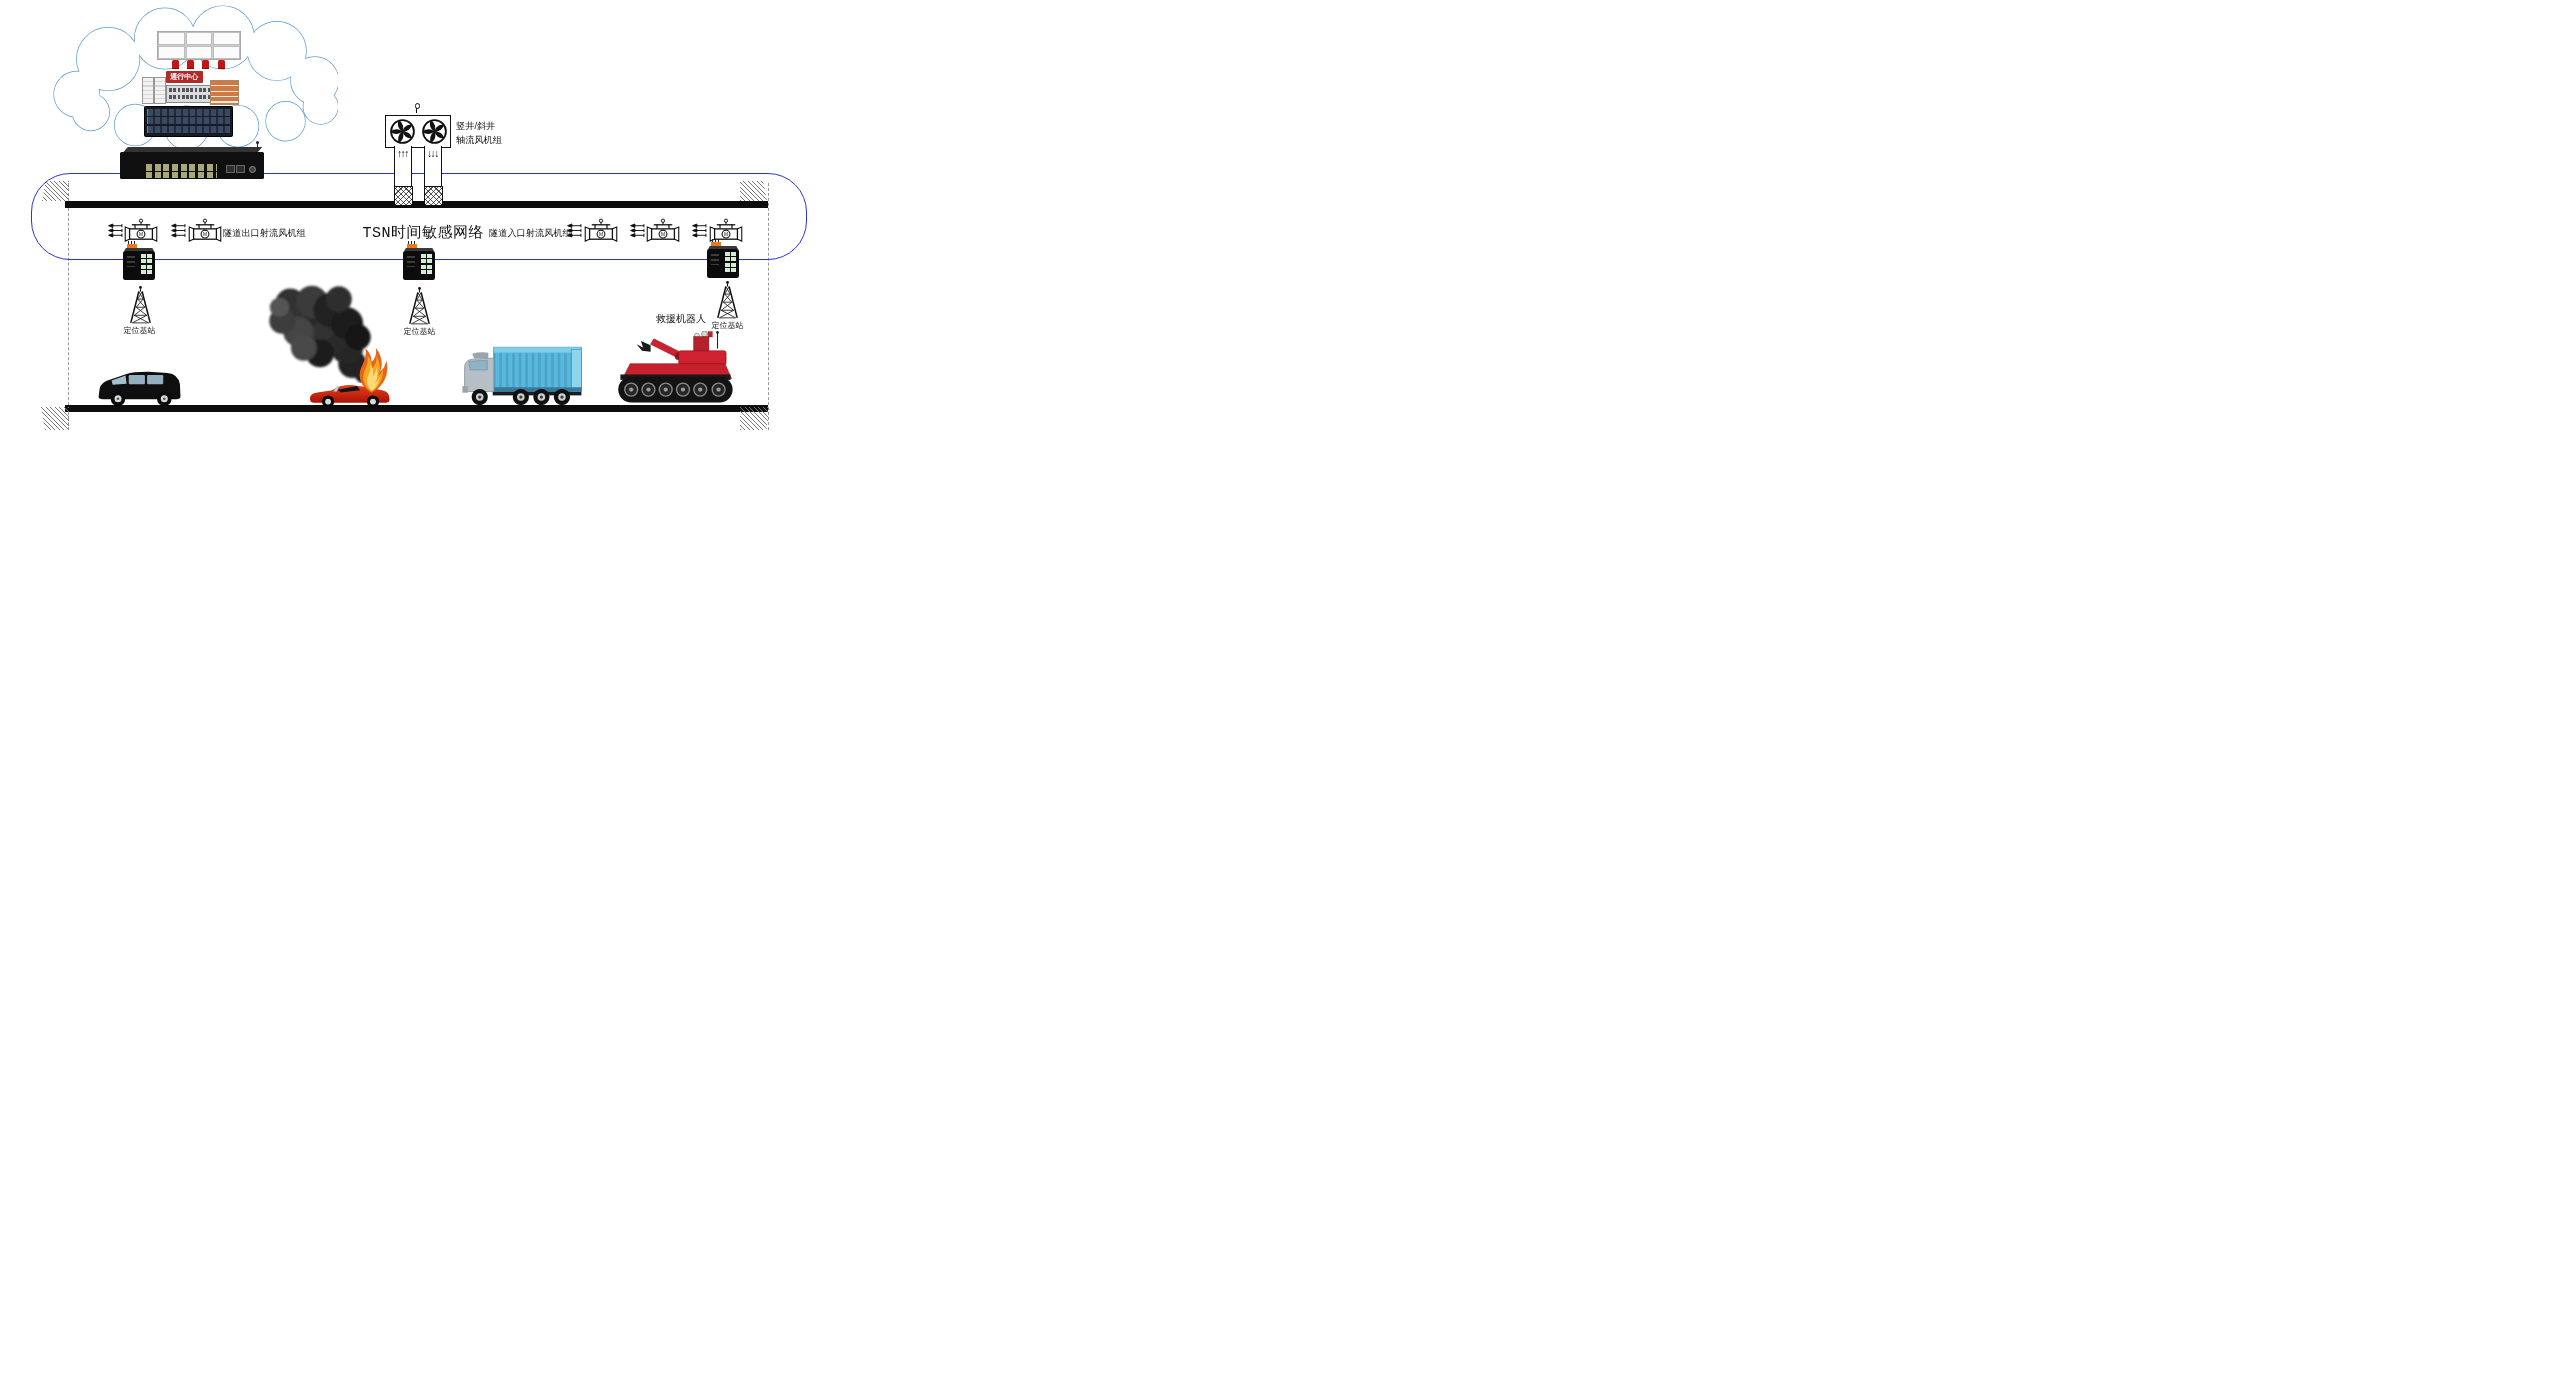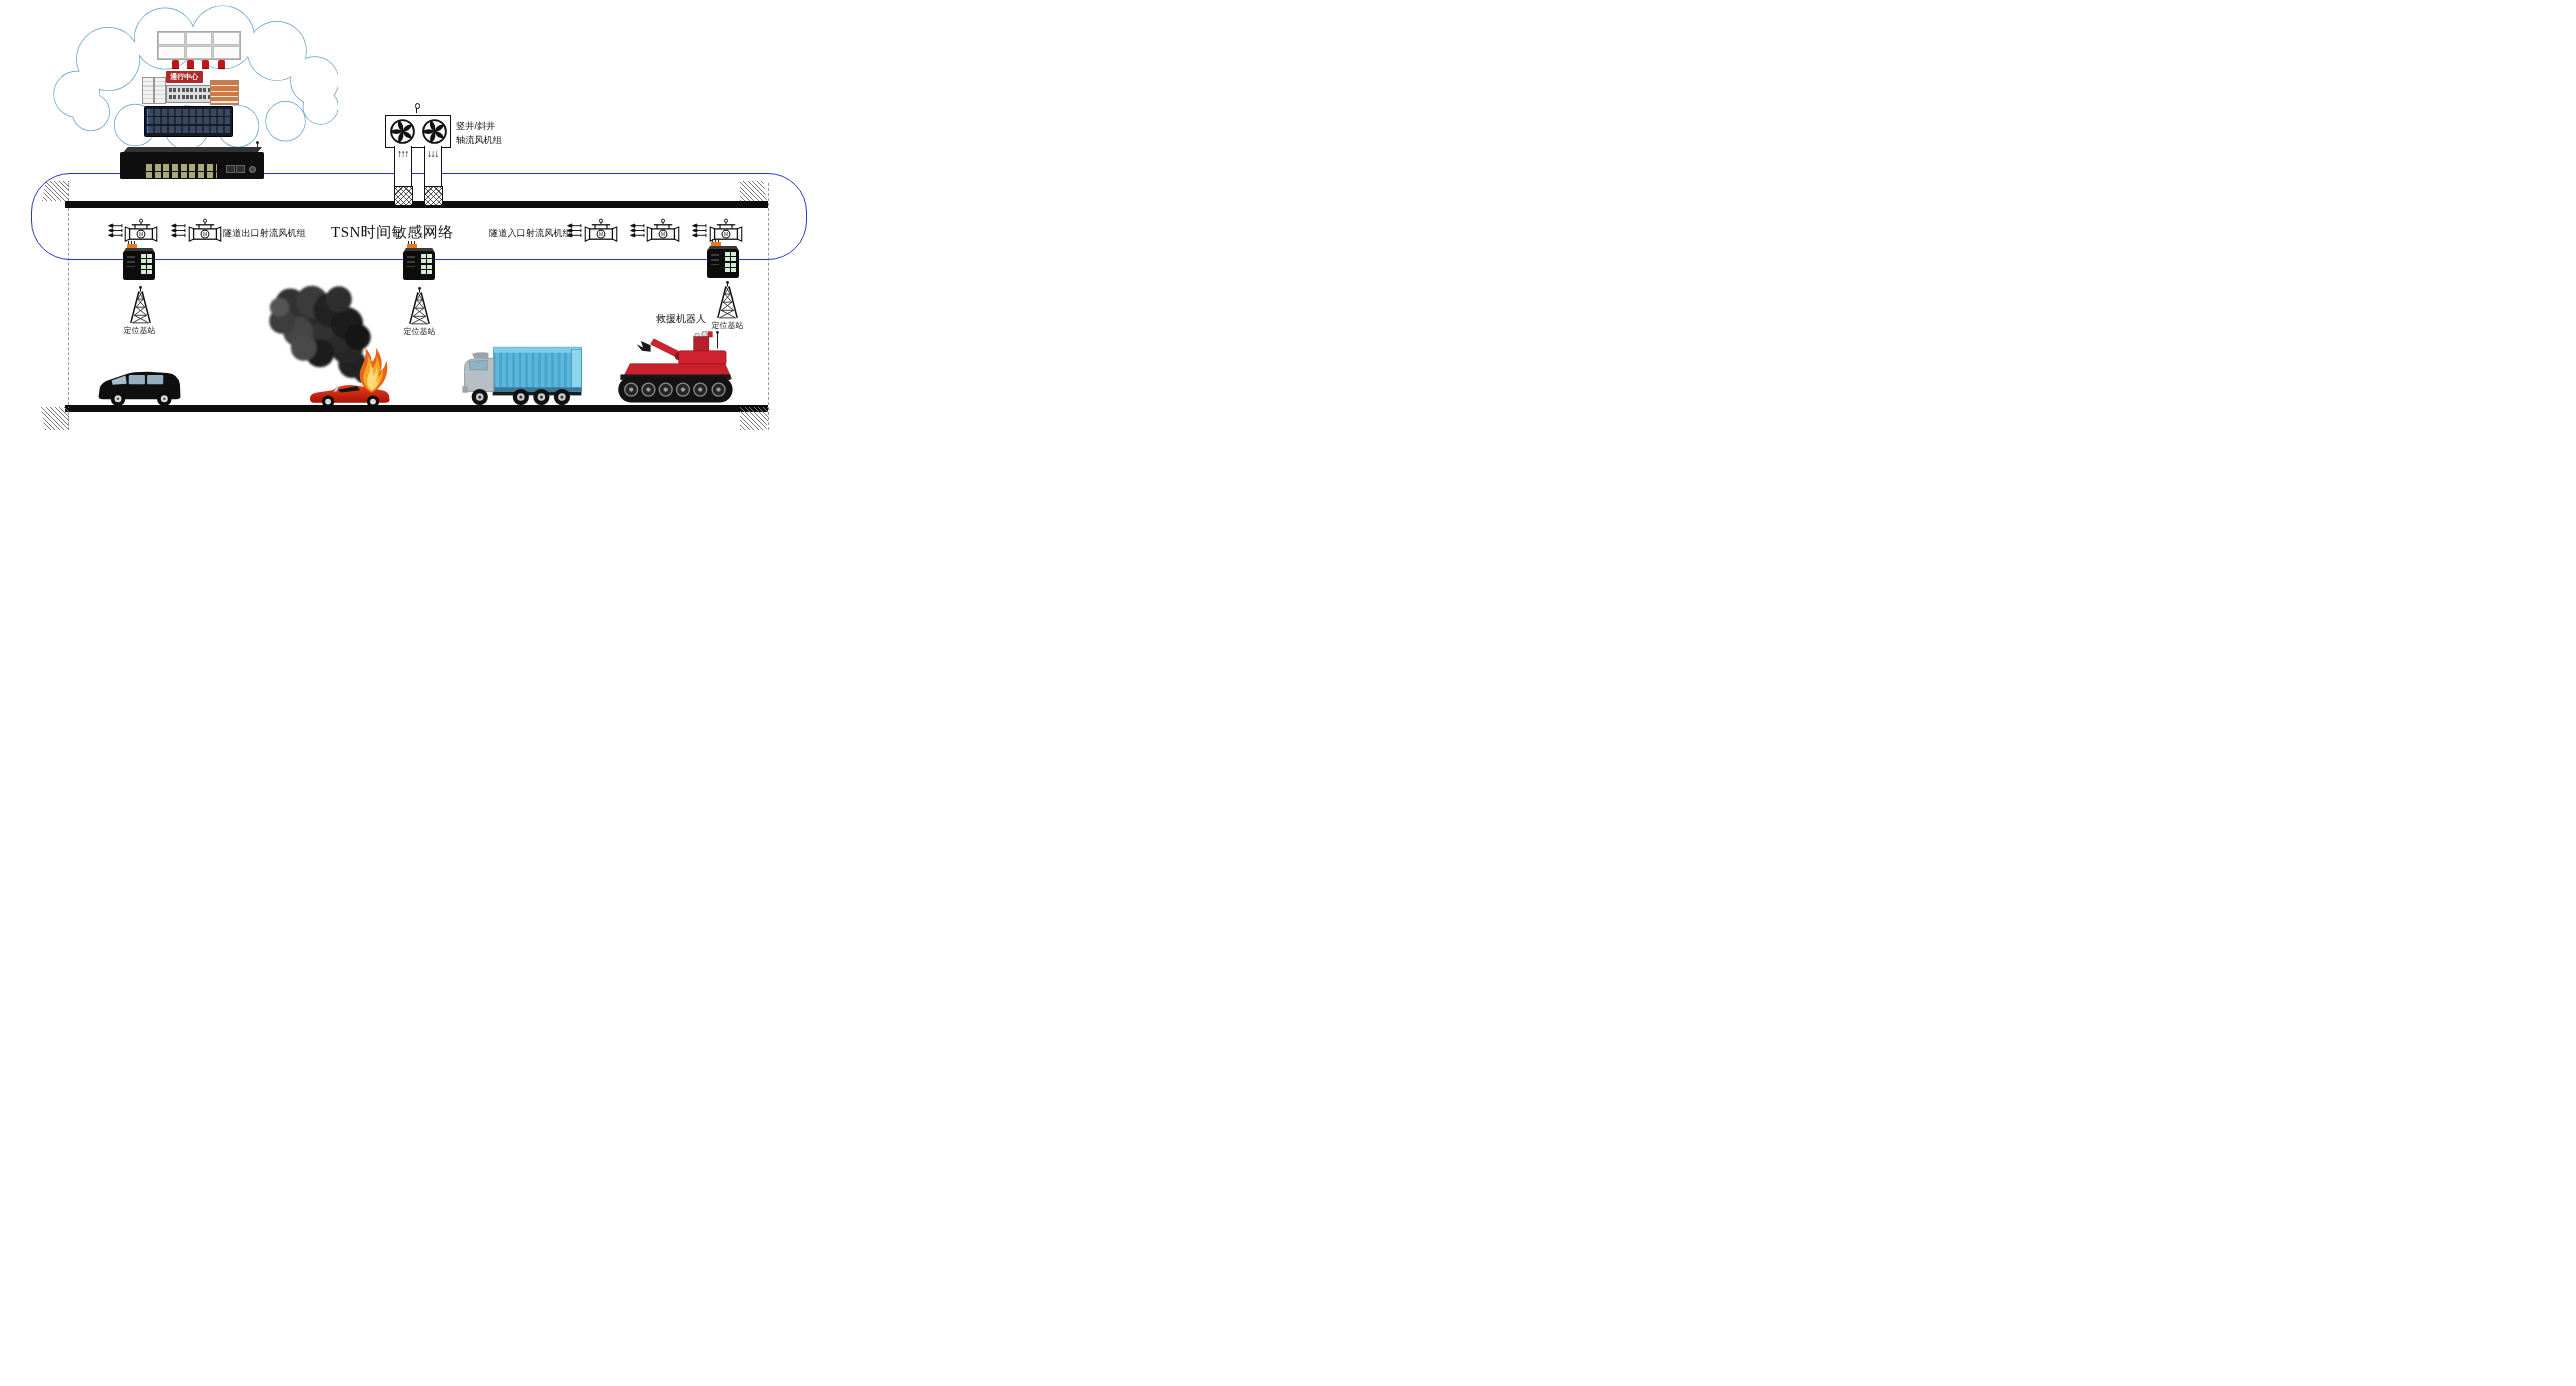--- a/index.html
+++ b/index.html
@@ -70,22 +70,22 @@
             background:repeating-linear-gradient(90deg,#222 0 1.1px,transparent 1.1px 3.2px);}
   .isw-orange{position:absolute;left:3.8px;top:1.1px;width:10.3px;height:4.9px;background:#e8791e;border-radius:0.5px;}
   .isw-top{position:absolute;left:1.1px;top:4.9px;width:30px;height:3.2px;background:#3a3a3a;
            clip-path:polygon(6% 0,94% 0,100% 100%,0 100%);}
   .isw-body{position:absolute;left:0;top:7.6px;width:32px;height:29px;background:#0c0c0c;border-radius:2.2px;}
   .isw-lines{position:absolute;left:3.8px;top:5.4px;width:8px;height:15px;
              background:repeating-linear-gradient(180deg,#3d3d3d 0 1.6px,transparent 1.6px 4.9px);}
   .isw-col{position:absolute;top:3.8px;width:4.9px;height:20.6px;
            background:repeating-linear-gradient(180deg,#d4ecd4 0 3.8px,#0c0c0c 3.8px 5.4px);}
   
-  .tsn-title{position:absolute;left:331px;top:223px;width:153px;text-align:left;font-size:15px;
-             letter-spacing:0.5px;font-family:Liberation Serif, serif;z-index:4;}
+  .tsn-title{position:absolute;left:331px;top:223px;width:153px;text-align:right;font-size:15px;
+             letter-spacing:0.5px;font-family:Liberation Mono, monospace;z-index:4;}
   .twolines{position:absolute;left:456px;top:119px;font-size:9.2px;line-height:1.55;z-index:4;}
 </style>
 </head>
 <body>
 
 <div class="canvas">
 
   <svg width="0" height="0" style="position:absolute">
     <defs>
       <g id="g-arrows" stroke="#111" stroke-width="1.8" fill="#111">

